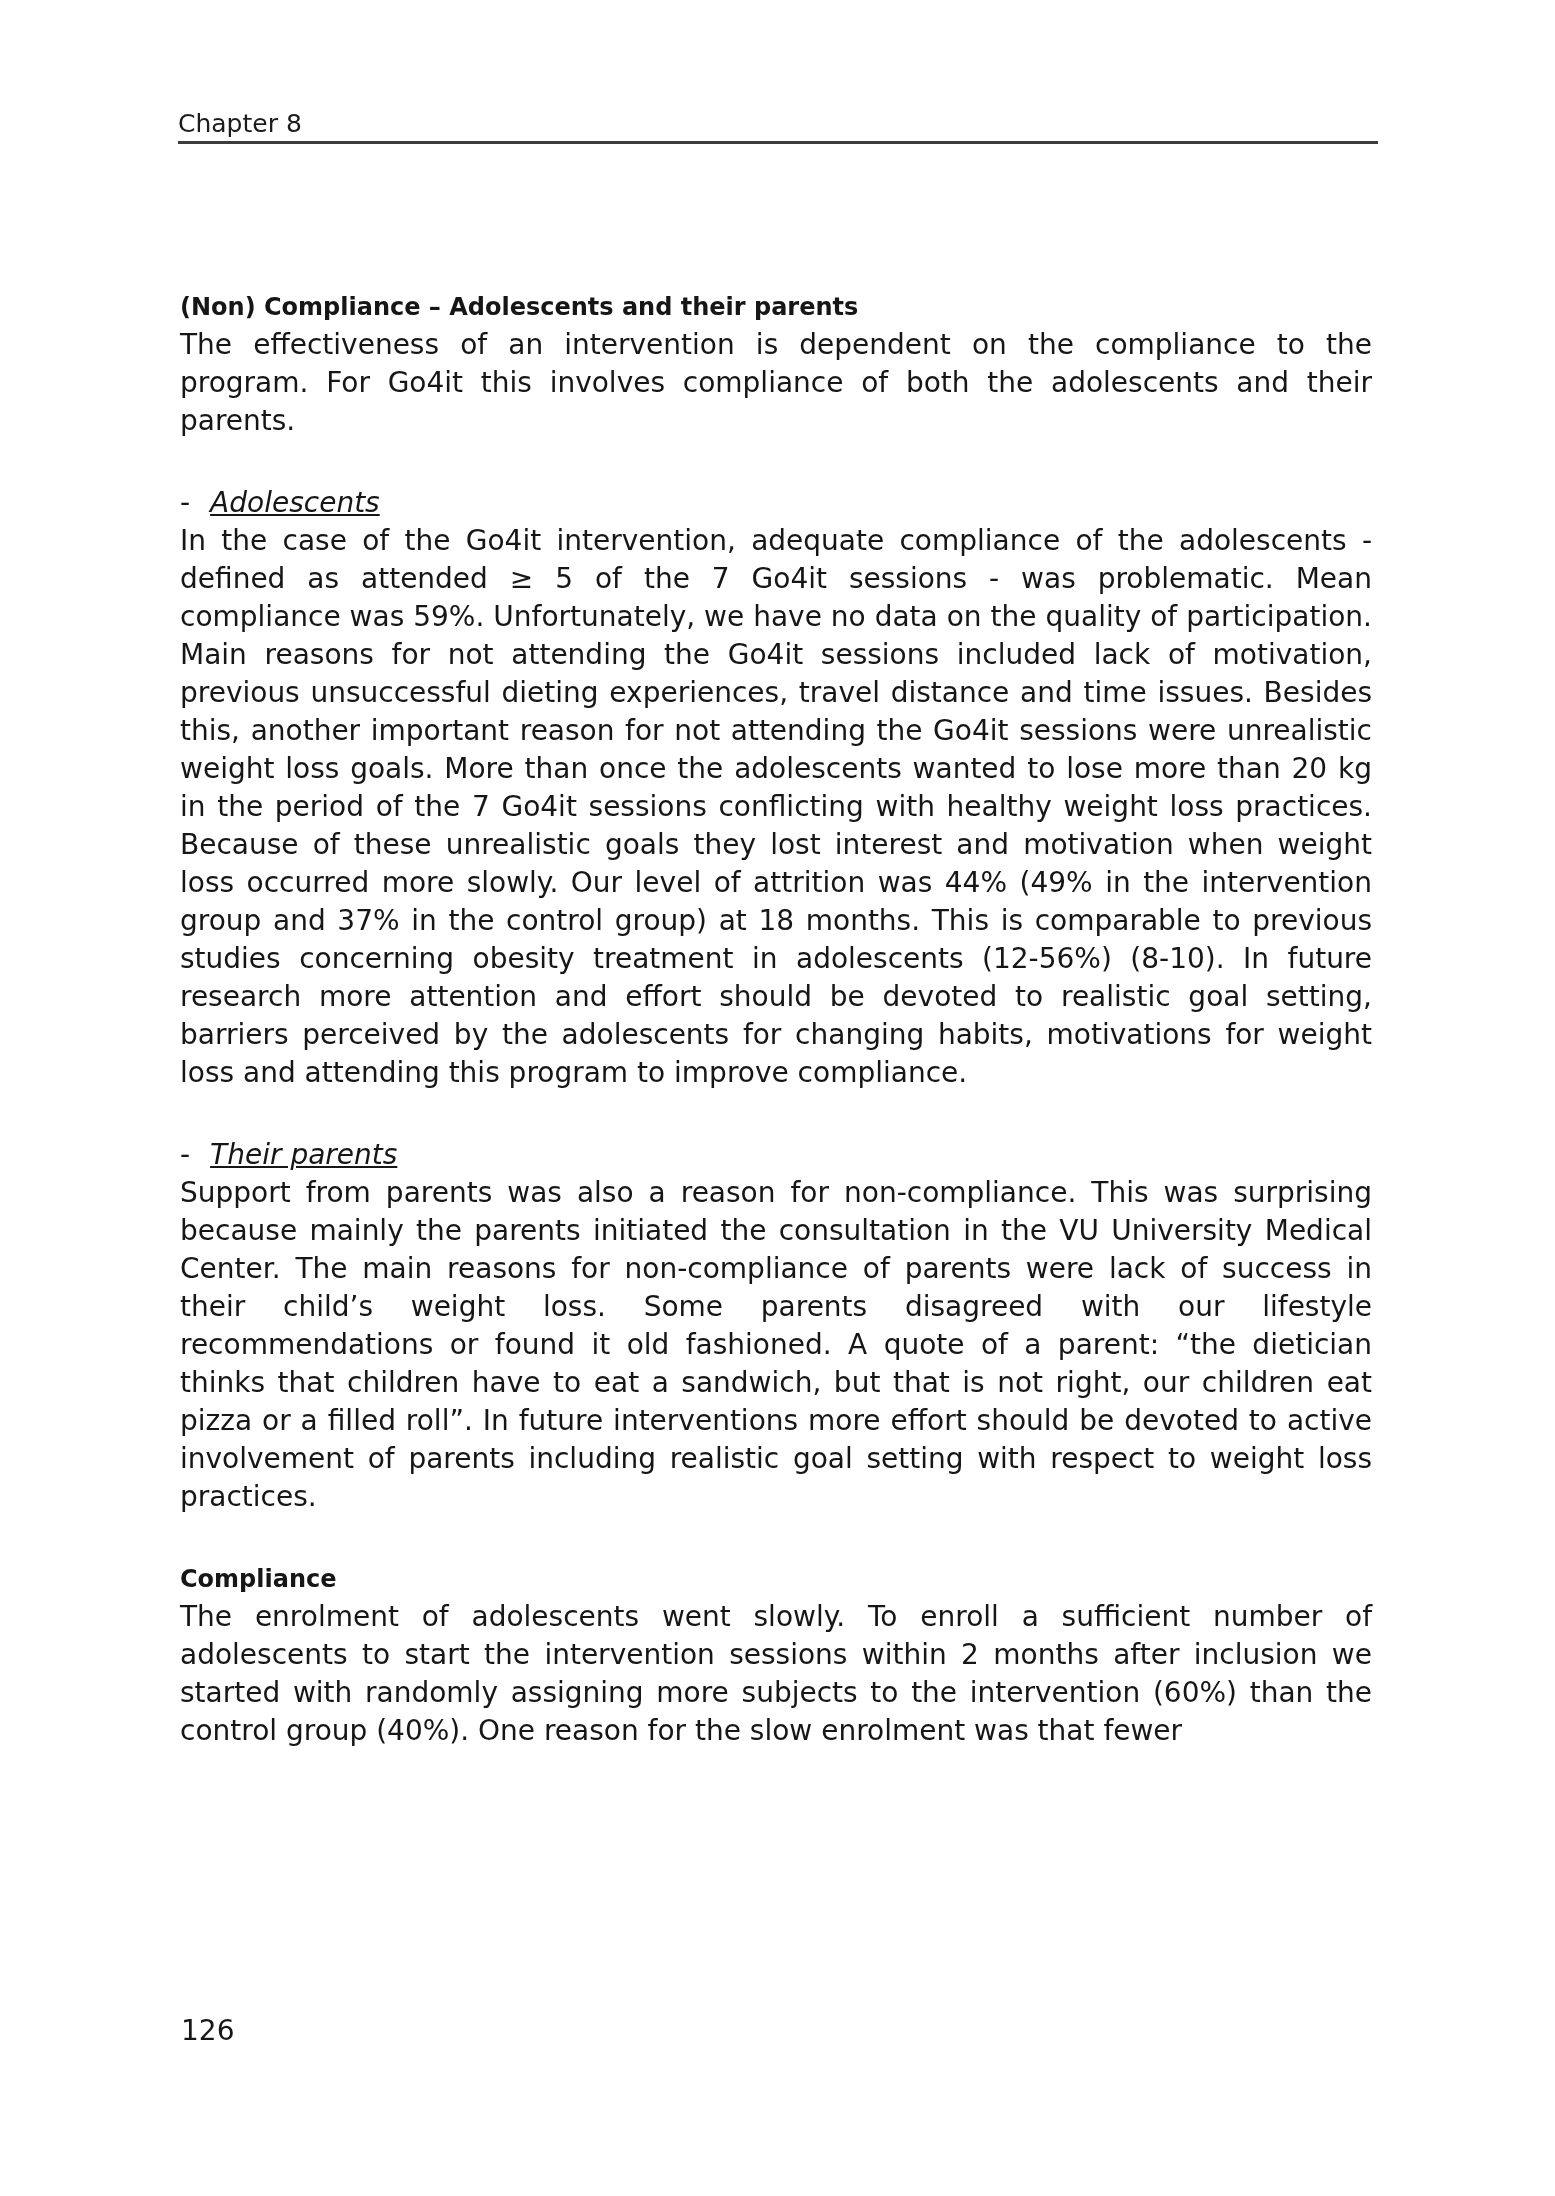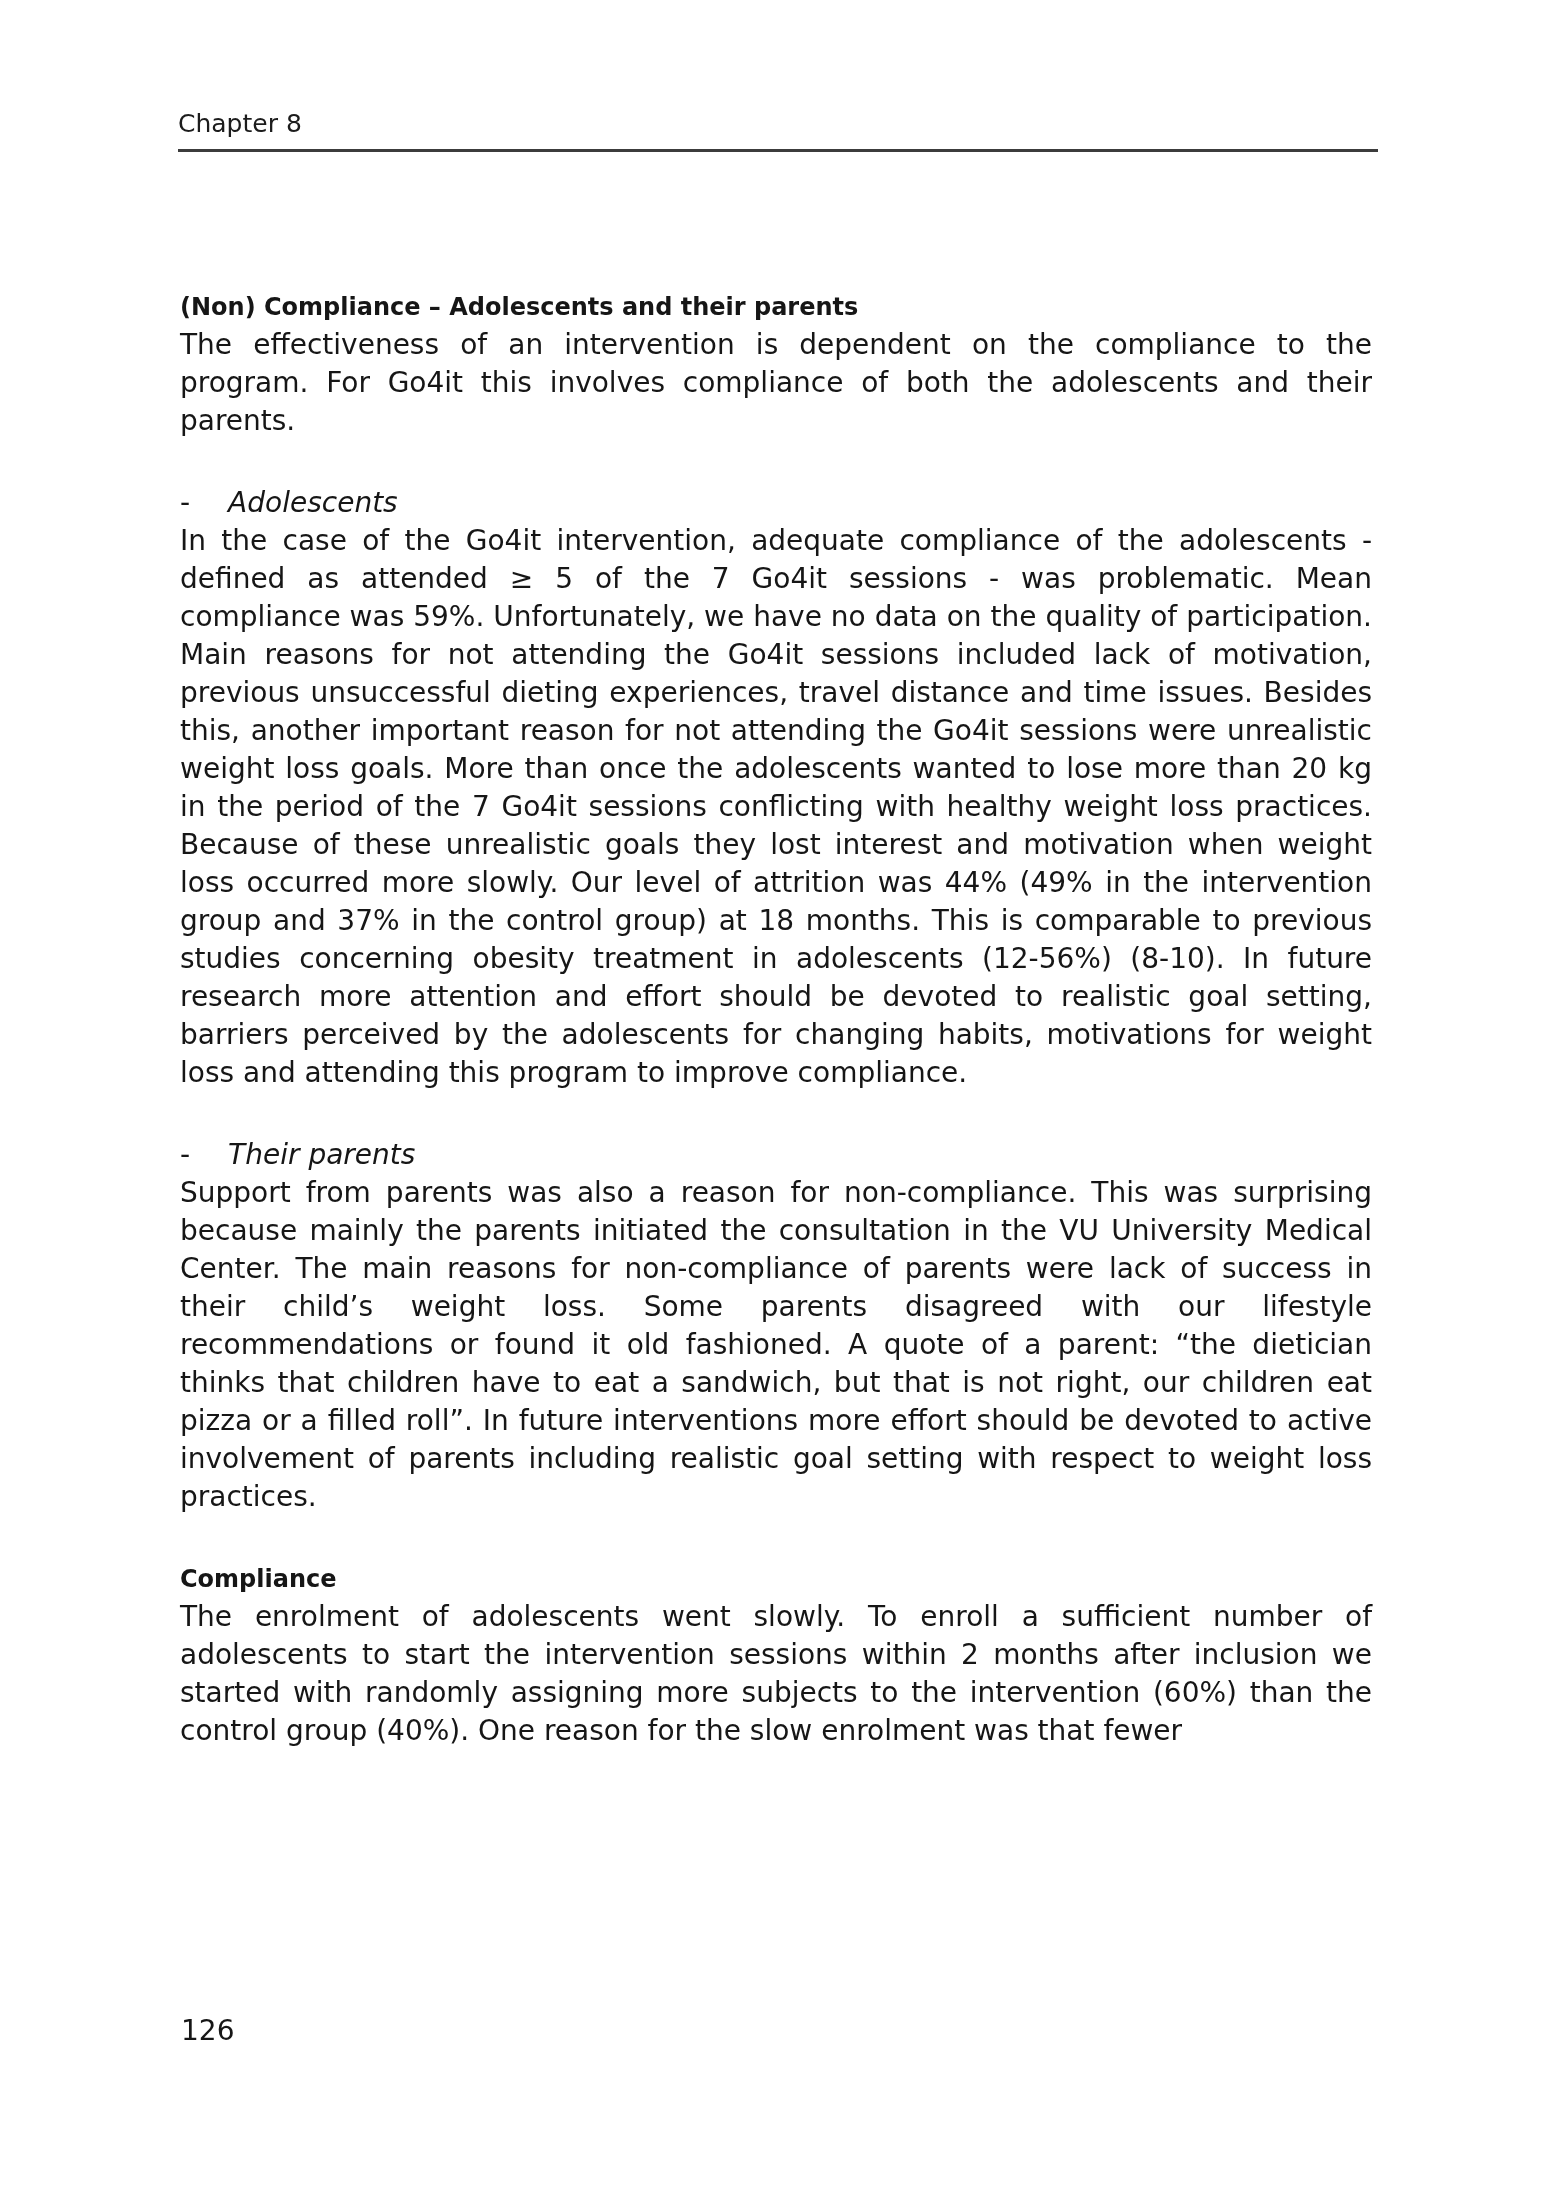--- a/index.html
+++ b/index.html
@@ -22,21 +22,21 @@
   }
   .running-header {
     position: absolute;
     left: 178px;
     top: 108px;
     width: 1200px;
     font-size: 25px;
     line-height: 32px;
     color: #1c1c1c;
     border-bottom: 3px solid #3c3c3c;
-    padding-bottom: 9px;
+    padding-bottom: 1px;
   }
   .content {
     position: absolute;
     left: 180px;
     top: 244px;
     width: 1192px;
     font-size: 28px;
     line-height: 38px;
     text-align: justify;
     text-align-last: left;
@@ -54,21 +54,22 @@
   }
   .sub-item {
     margin-top: 44px;
     text-align: left;
   }
   .sub-item .dash {
     font-style: normal;
   }
   .sub-item .sub-label {
     font-style: italic;
-    margin-left: 38px;
+    margin-left: 20px;
+    text-decoration: underline;
   }
   .page-number {
     position: absolute;
     left: 181px;
     top: 2012px;
     font-size: 28px;
     line-height: 38px;
     color: #161616;
     text-align: center;
   }

